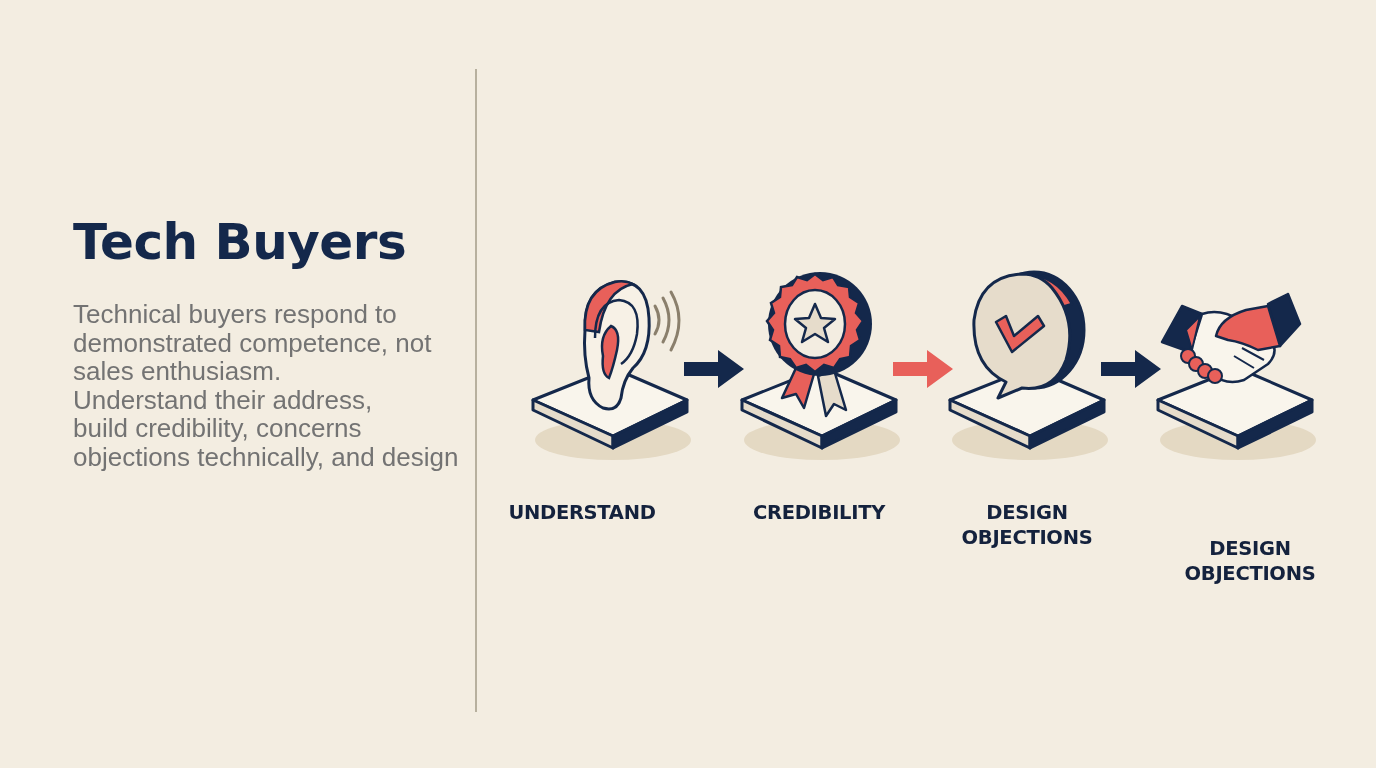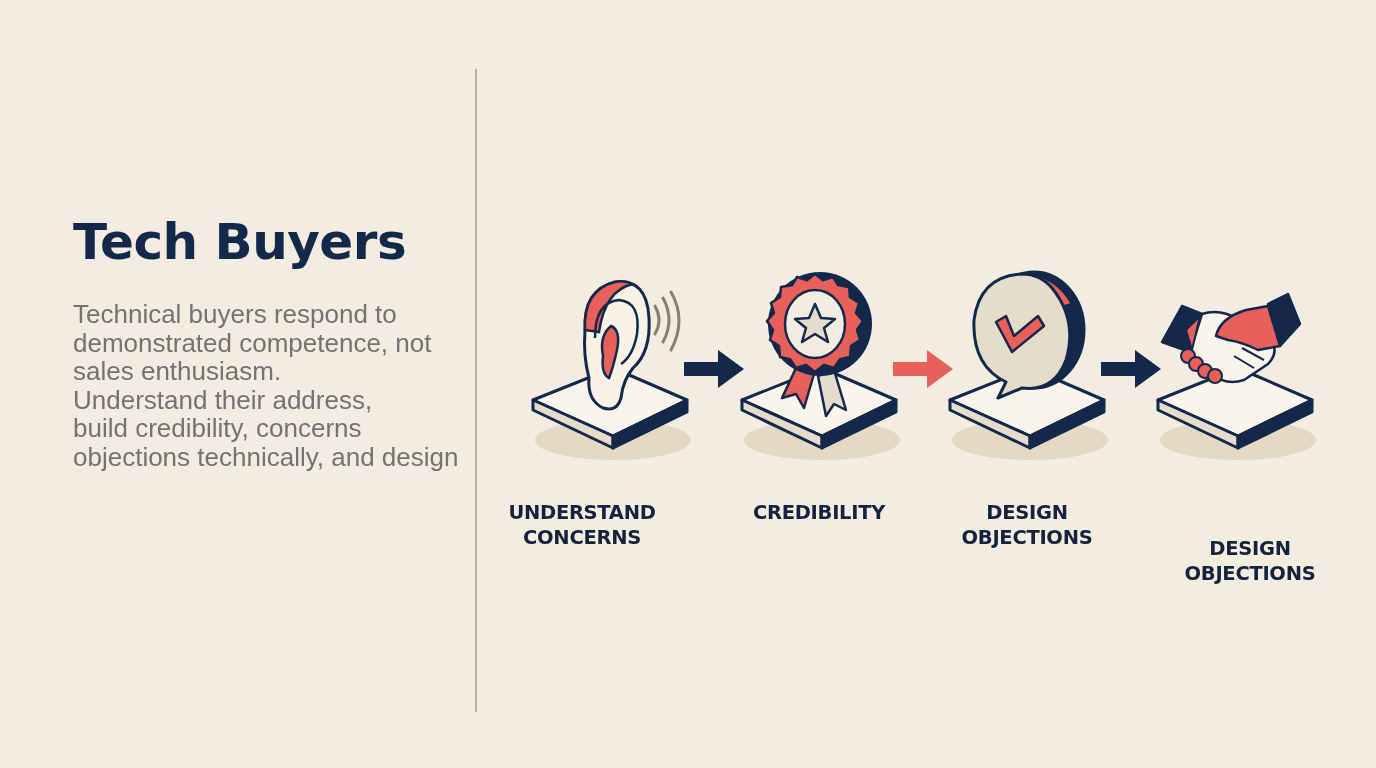--- a/index.html
+++ b/index.html
@@ -139,21 +139,20 @@
     <circle cx="38" cy="96" r="7" fill="#e8605a" stroke="#14284b" stroke-width="2"></circle>
     <circle cx="46" cy="104" r="7" fill="#e8605a" stroke="#14284b" stroke-width="2"></circle>
     <circle cx="55" cy="111" r="7" fill="#e8605a" stroke="#14284b" stroke-width="2"></circle>
     <circle cx="65" cy="116" r="7" fill="#e8605a" stroke="#14284b" stroke-width="2"></circle>
     <path d="M84 96 L104 108 M92 88 L114 100" stroke="#14284b" stroke-width="2" fill="none"></path>
   </svg>
 </div>
 
 <div class="label" style="left:482px;">
   <span>UNDERSTAND</span>
-  <span>CONCERNS</span>
 </div>
 <div class="label" style="left:719px;">
   <span>CREDIBILITY</span>
 </div>
 <div class="label" style="left:927px;">
   <span>DESIGN</span>
   <span>OBJECTIONS</span>
 </div>
 <div class="label" style="left:1150px;margin-top:36px;">
   <span>DESIGN</span>

